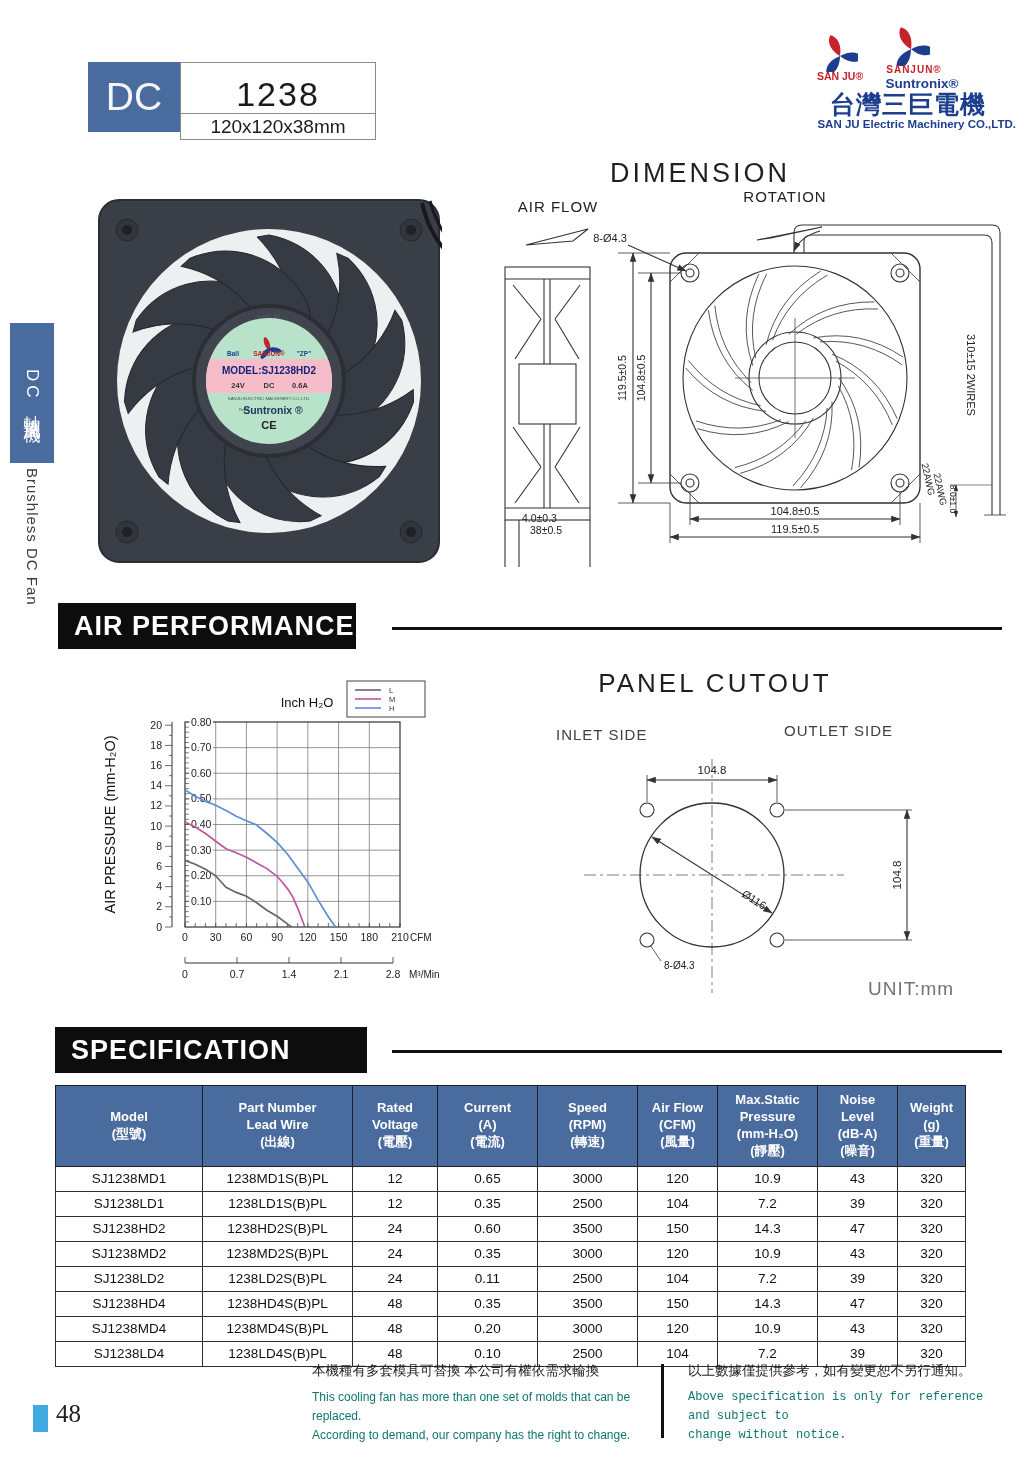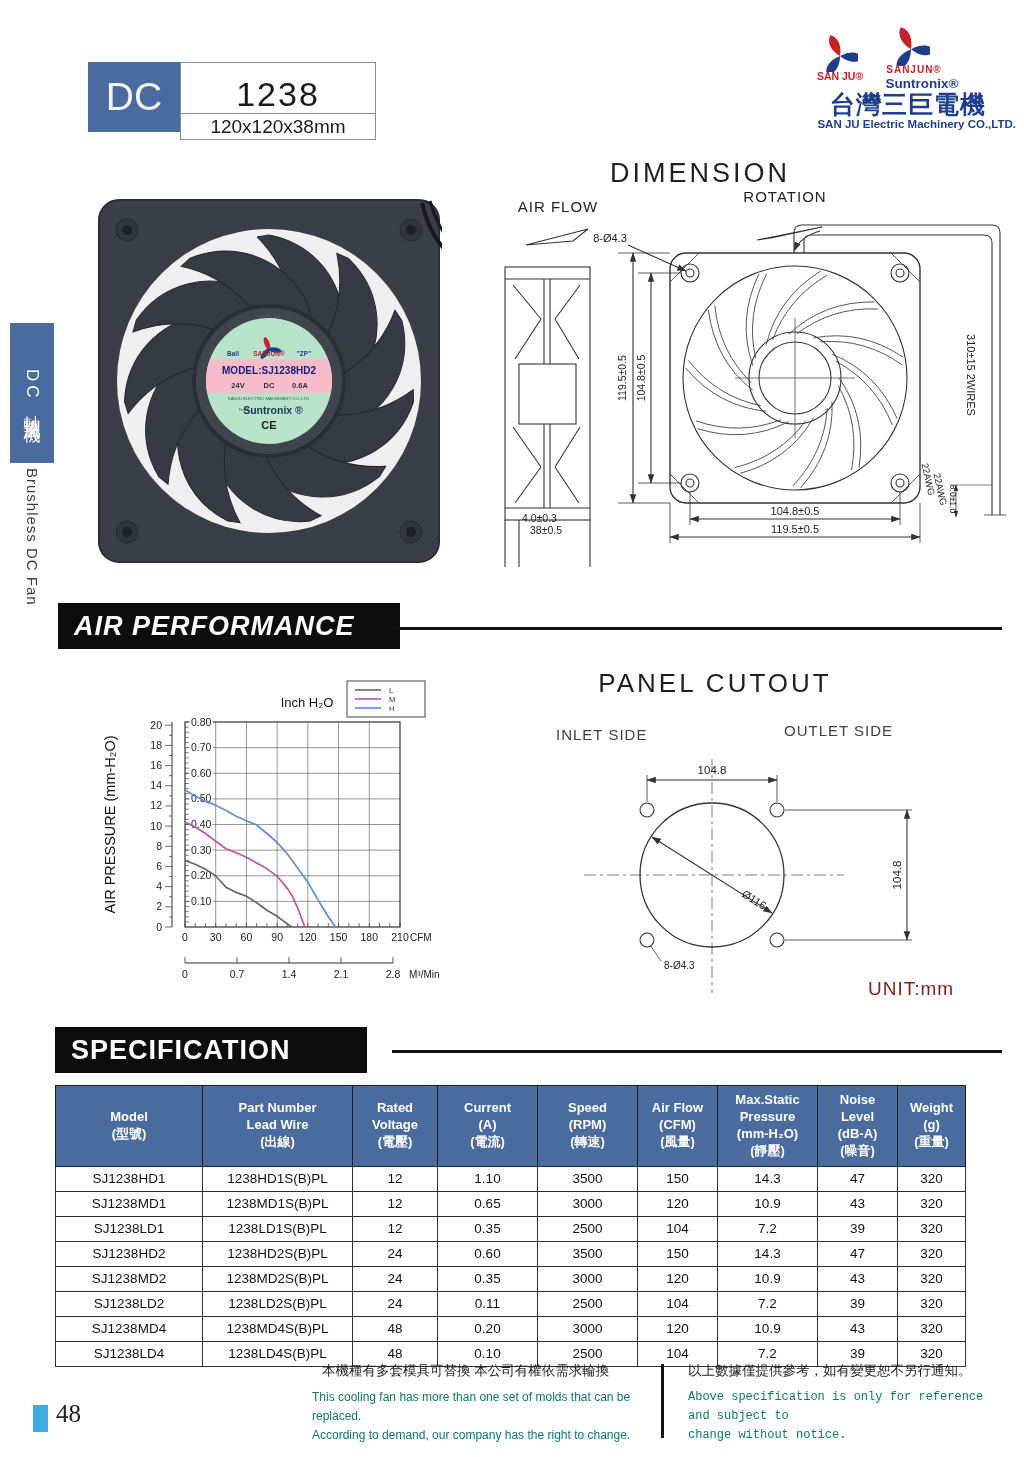--- a/index.html
+++ b/index.html
@@ -241,21 +241,21 @@
       <text x="175" y="193" text-anchor="middle" font-size="10.5" transform="rotate(-90 175 193)">104.8±0.5</text>
       <text x="325" y="330" text-anchor="middle" font-size="11">104.8±0.5</text>
       <text x="325" y="348" text-anchor="middle" font-size="11">119.5±0.5</text>
       <text x="497" y="190" text-anchor="middle" font-size="11" transform="rotate(90 497 190)">310±15  2WIRES</text>
       <text x="455" y="295" text-anchor="middle" font-size="9.5" transform="rotate(78 455 295)">22AWG</text>
       <text x="467" y="305" text-anchor="middle" font-size="9.5" transform="rotate(78 467 305)">22AWG</text>
       <text x="480" y="314" text-anchor="middle" font-size="8.5" transform="rotate(90 480 314)">8.0±1.0</text>
     </g>
   </svg>
 
-  <div class="ab banner" style="left:58px;top:603px;width:342px;height:46px;font-style:italic;">AIR PERFORMANCE</div>
+  <div class="ab banner" style="left:58px;top:603px;width:298px;height:46px;">AIR PERFORMANCE</div>
   <div class="ab hline" style="left:392px;top:627px;width:610px;"></div>
 
   <svg id="chart-svg" class="ab" style="left:85px;top:675px;" width="380" height="330" viewBox="0 0 380 330">
       <g>
         <line x1="130.71428571428572" y1="47" x2="130.71428571428572" y2="252" stroke="#6a6a6a" stroke-width="0.7"></line>
         <line x1="161.42857142857142" y1="47" x2="161.42857142857142" y2="252" stroke="#6a6a6a" stroke-width="0.7"></line>
         <line x1="192.14285714285714" y1="47" x2="192.14285714285714" y2="252" stroke="#6a6a6a" stroke-width="0.7"></line>
         <line x1="222.85714285714283" y1="47" x2="222.85714285714283" y2="252" stroke="#6a6a6a" stroke-width="0.7"></line>
         <line x1="253.57142857142858" y1="47" x2="253.57142857142858" y2="252" stroke="#6a6a6a" stroke-width="0.7"></line>
         <line x1="284.2857142857143" y1="47" x2="284.2857142857143" y2="252" stroke="#6a6a6a" stroke-width="0.7"></line>
@@ -429,21 +429,21 @@
       <line x1="92" y1="92" x2="212" y2="168" marker-start="url(#arw)" marker-end="url(#arw)"></line>
       <line x1="90" y1="200" x2="101" y2="216" stroke-width="0.8"></line>
     </g>
     <g fill="#222">
       <text x="152" y="29" text-anchor="middle" font-size="11.5">104.8</text>
       <text x="341" y="130" text-anchor="middle" font-size="11.5" transform="rotate(-90 341 130)">104.8</text>
       <text x="192" y="158" text-anchor="middle" font-size="11" transform="rotate(32 192 158)">Ø116</text>
       <text x="104" y="224" font-size="10">8-Ø4.3</text>
     </g>
   </svg>
-  <div class="ab" style="left:868px;top:978px;font-size:19px;letter-spacing:1px;color:#7f1d1d;">UNIT:mm</div>
+  <div class="ab" style="left:868px;top:978px;font-size:19px;letter-spacing:1px;color:#737373;">UNIT:mm</div>
 
   <div class="ab banner" style="left:55px;top:1027px;width:312px;height:46px;">SPECIFICATION</div>
   <div class="ab hline" style="left:392px;top:1050px;width:610px;"></div>
 
   <table class="spec ab" style="left:55px;top:1085px;">
     <colgroup>
       <col style="width:147px">
         <col style="width:150px">
         <col style="width:85px">
         <col style="width:100px">
@@ -480,31 +480,20 @@
 Level
 (dB-A)
 (噪音)</th>
         <th>Weight
 (g)
 (重量)</th>
       </tr>
     </thead>
     <tbody>
 
-    <tr>
-        <td>SJ1238HD1</td>
-        <td>1238HD1S(B)PL</td>
-        <td>12</td>
-        <td>1.10</td>
-        <td>3500</td>
-        <td>150</td>
-        <td>14.3</td>
-        <td>47</td>
-        <td>320</td>
-      </tr>
         <tr>
         <td>SJ1238MD1</td>
         <td>1238MD1S(B)PL</td>
         <td>12</td>
         <td>0.65</td>
         <td>3000</td>
         <td>120</td>
         <td>10.9</td>
         <td>43</td>
         <td>320</td>
@@ -547,20 +536,31 @@
         <td>1238LD2S(B)PL</td>
         <td>24</td>
         <td>0.11</td>
         <td>2500</td>
         <td>104</td>
         <td>7.2</td>
         <td>39</td>
         <td>320</td>
       </tr>
         <tr>
+        <td>SJ1238HD4</td>
+        <td>1238HD4S(B)PL</td>
+        <td>48</td>
+        <td>0.35</td>
+        <td>3500</td>
+        <td>150</td>
+        <td>14.3</td>
+        <td>47</td>
+        <td>320</td>
+      </tr>
+        <tr>
         <td>SJ1238MD4</td>
         <td>1238MD4S(B)PL</td>
         <td>48</td>
         <td>0.20</td>
         <td>3000</td>
         <td>120</td>
         <td>10.9</td>
         <td>43</td>
         <td>320</td>
       </tr>
@@ -571,21 +571,21 @@
         <td>0.10</td>
         <td>2500</td>
         <td>104</td>
         <td>7.2</td>
         <td>39</td>
         <td>320</td>
       </tr>
       </tbody>
   </table>
 
-  <div class="ab note-cn" style="left:312px;top:1362px;margin-left:10px;">本機種有多套模具可替換 本公司有權依需求輪換</div>
+  <div class="ab note-cn" style="left:312px;top:1362px;">本機種有多套模具可替換 本公司有權依需求輪換</div>
   <div class="ab note-en" style="left:312px;top:1388px;width:345px;">This cooling fan has more than one set of molds that  can be replaced.
 According to demand, our company has the right to change.</div>
   <div class="ab" style="left:661px;top:1364px;width:2.5px;height:74px;background:#111;"></div>
   <div class="ab note-cn" style="left:688px;top:1362px;">以上數據僅提供參考，如有變更恕不另行通知。</div>
   <div class="ab note-en" style="left:688px;top:1388px;width:300px;font-family:Liberation Mono, monospace;">Above specification is only for reference and subject to
 change without notice.</div>
 
   <div class="ab" style="left:33px;top:1405px;width:15px;height:27px;background:#3fa9e0;"></div>
   <div class="ab pagenum" style="left:56px;top:1400px;">48</div>
 

